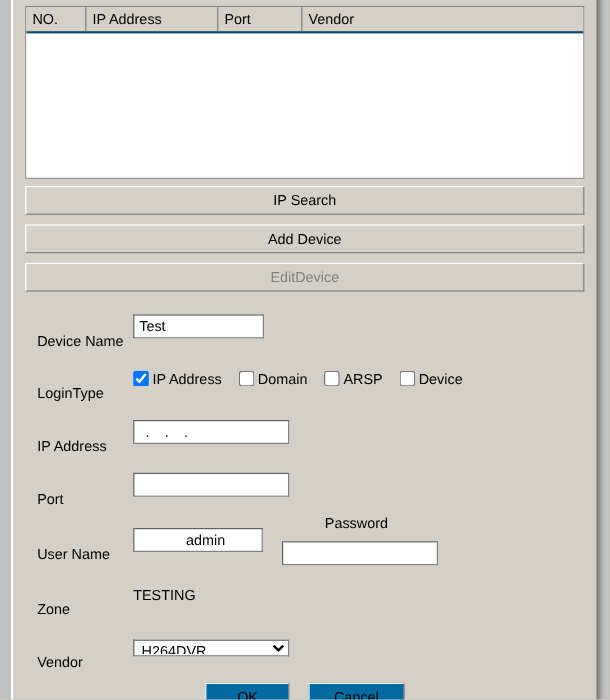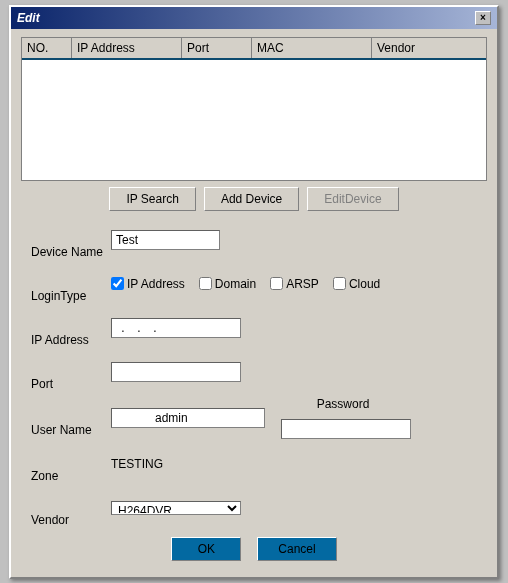--- a/index.html
+++ b/index.html
@@ -95,20 +95,21 @@
       background: white;
     }
 
     
     .buttons-row {
       display: flex;
       justify-content: center;
       gap: 8px;
       margin-bottom: 10px;
       margin-top: 4px;
+      flex-direction: column;
     }
 
     .btn {
       padding: 4px 16px;
       background: #d4d0c8;
       border: 1px solid #808080;
       border-top: 1px solid #ffffff;
       border-left: 1px solid #ffffff;
       cursor: pointer;
       font-size: 12px;
@@ -157,21 +158,21 @@
     .input-ip {
       width: 130px;
       letter-spacing: 2px;
     }
 
     .input-port {
       width: 130px;
     }
 
     .input-username {
-      width: 154px;
+      width: 108px;
       padding-left: 43px;
     }
 
     .input-password {
       width: 130px;
     }
 
     
     .login-type-row {
       display: flex;
@@ -252,21 +253,20 @@
     <div class="title-bar-close">×</div>
   </div>
 
   <div class="content">
 
     <div class="table-container">
       <div class="table-header">
         <div class="table-header-cell">NO.</div>
         <div class="table-header-cell">IP Address</div>
         <div class="table-header-cell">Port</div>
-        <div class="table-header-cell">MAC</div>
         <div class="table-header-cell">Vendor</div>
       </div>
       <div class="table-body"></div>
     </div>
 
     <div class="buttons-row">
       <button class="btn">IP Search</button>
       <button class="btn">Add Device</button>
       <button class="btn btn-disabled">EditDevice</button>
     </div>
@@ -288,21 +288,21 @@
           <div class="checkbox-item">
             <input type="checkbox" style="">
             <span>Domain</span>
           </div>
           <div class="checkbox-item">
             <input type="checkbox" style="">
             <span>ARSP</span>
           </div>
           <div class="checkbox-item">
             <input type="checkbox" style="">
-            <span>Cloud</span>
+            <span>Device</span>
           </div>
         </div>
       </div>
 
       <div class="form-row">
         <span class="form-label">IP Address</span>
         <input class="form-input input-ip" type="text" value=" .  .  . " style="">
       </div>
 
       <div class="form-row">

